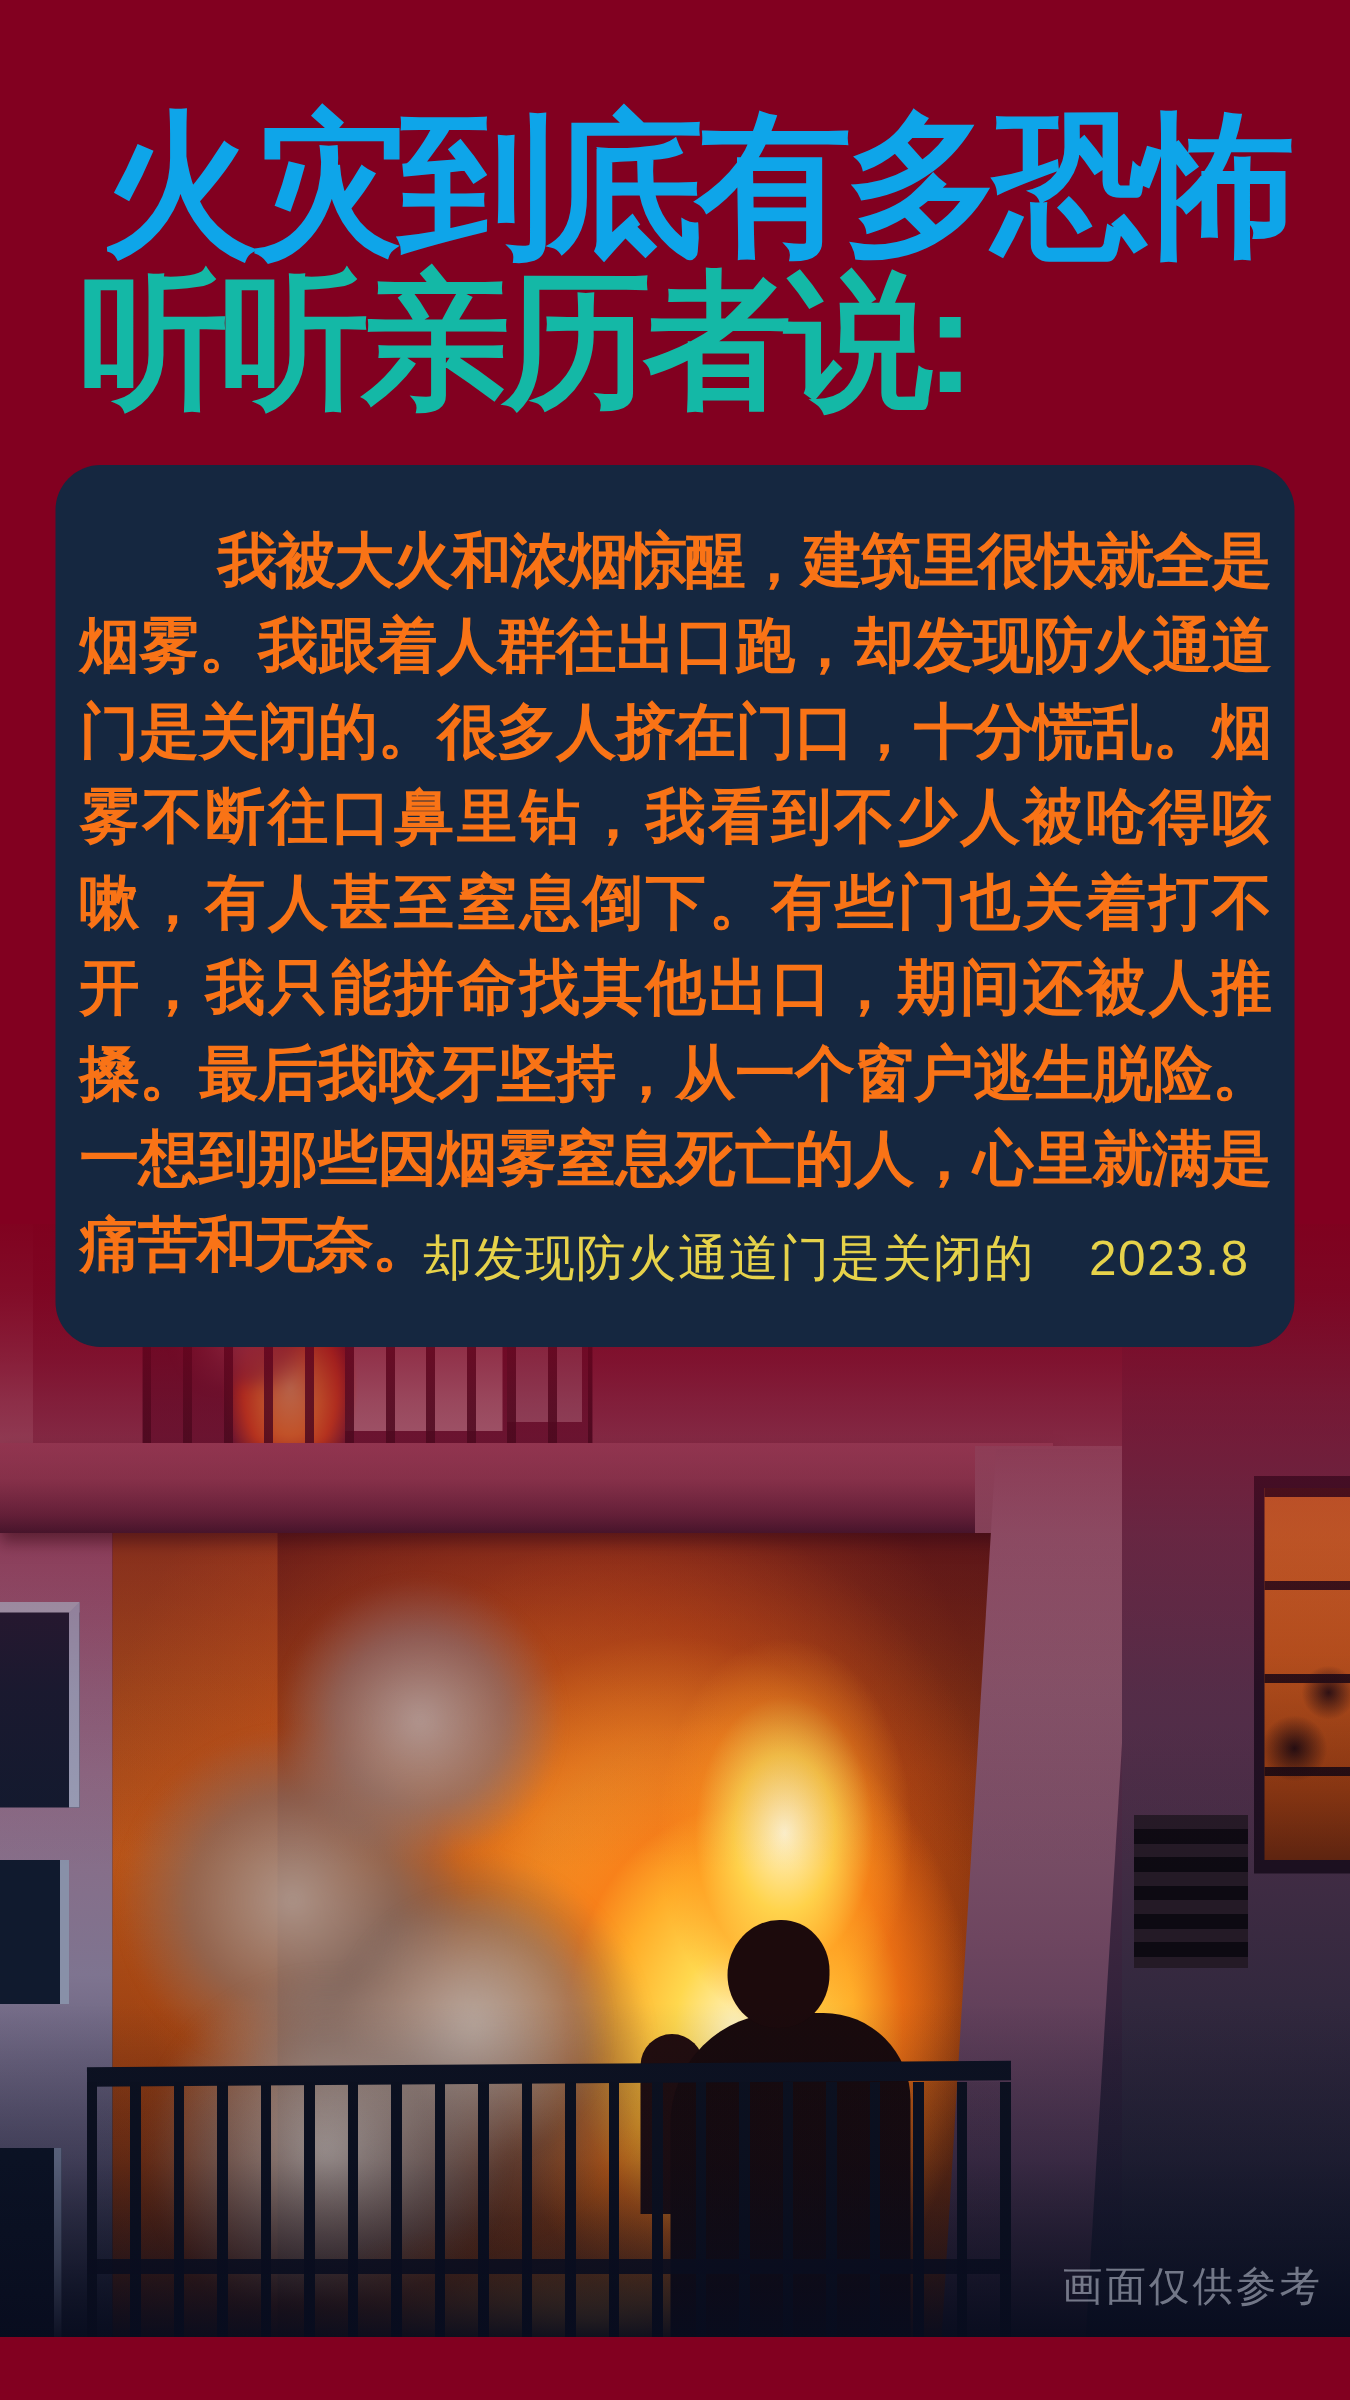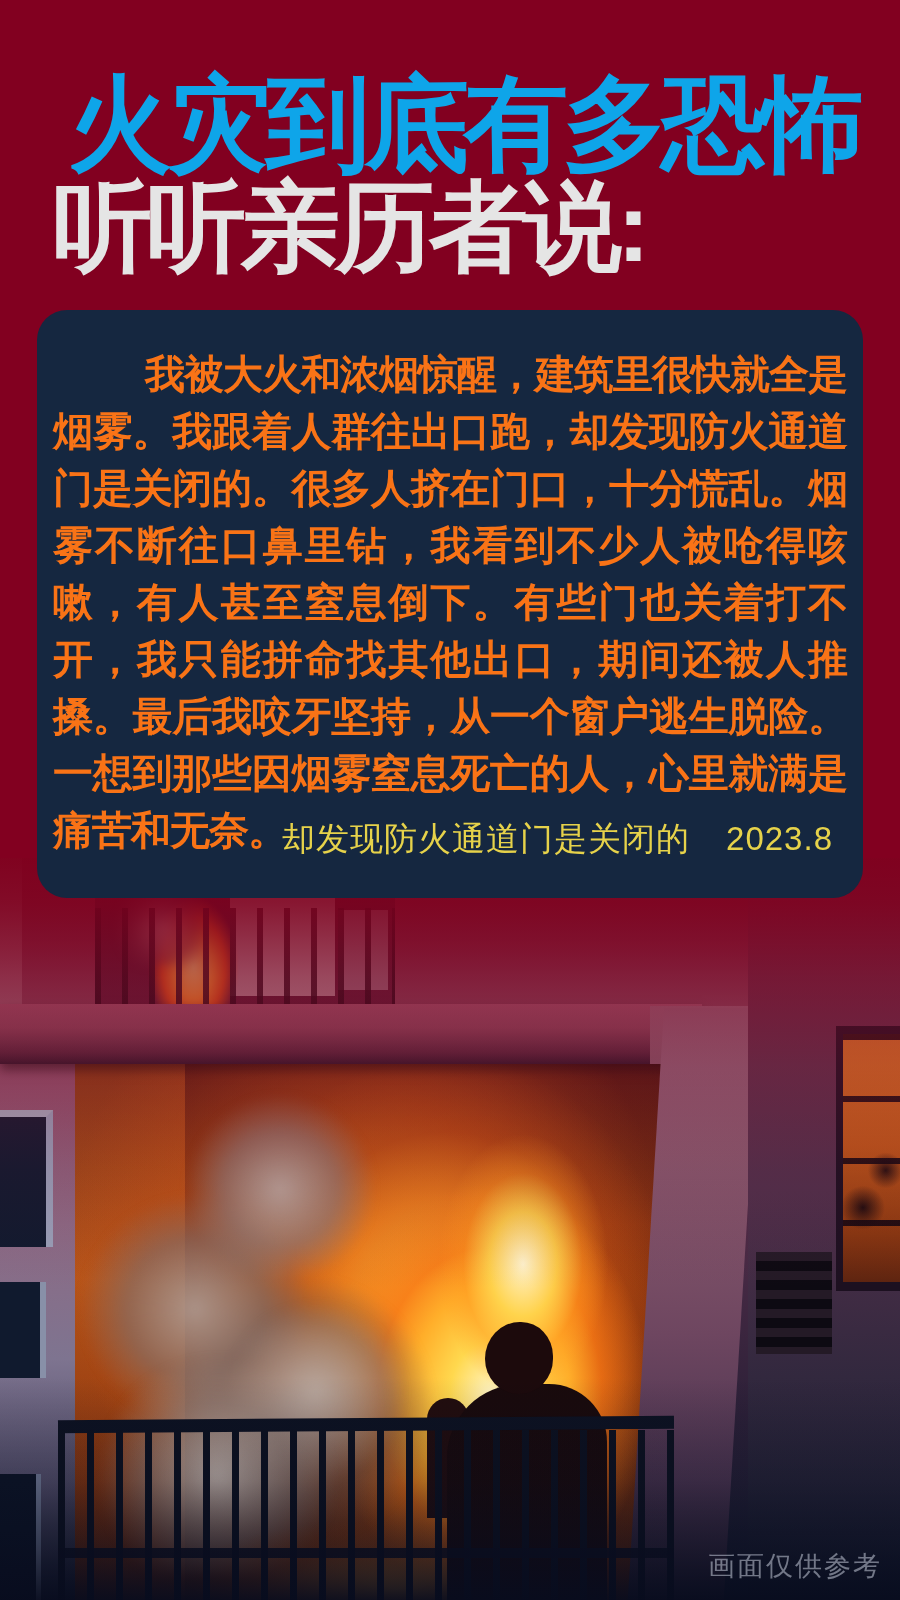--- a/index.html
+++ b/index.html
@@ -12,21 +12,21 @@
 
   
   .title{
     position:absolute;left:50px;top:52px;margin:18px;
     font-size:104px;line-height:1.04;font-weight:900;
     letter-spacing:-5px;color:#0ea5e9;white-space:nowrap;
   }
   .subtitle{
     position:absolute;left:53px;top:176px;margin:0;
     font-size:99px;line-height:1.04;font-weight:900;
-    letter-spacing:-5px;color:#e5e5e5;white-space:nowrap;
+    letter-spacing:-5px;color:#14b8a6;white-space:nowrap;
   }
 
   
   .quote-box{
     position:absolute;left:37px;top:310px;width:826px;height:588px;
     background:#152740;border-radius:30px;box-sizing:border-box;
     padding:36px 16px 0 16px;z-index:30;
   }
   .quote-text{
     margin:0;color:#f97316;font-weight:bold;
@@ -35,21 +35,21 @@
   }
   .attribution{
     position:absolute;right:30px;bottom:36px;margin:0;
     color:#e6d24a;font-size:33px;font-weight:400;letter-spacing:1px;
     white-space:nowrap;
   }
   .attribution .date{margin-left:36px;text-align:right;}
 
   
   .photo{
-    position:absolute;left:0;top:858px;width:900px;height:742px;
+    position:absolute;left:0;top:816px;width:900px;height:742px;
     overflow:hidden;z-index:10;
     background:linear-gradient(180deg,#7e2238 0%,#6e2c44 18%,#5a2c46 35%,#472a44 55%,#2c2038 75%,#141c30 100%);
   }
   .photo *{position:absolute;}
 
   .upper-wall{left:0;top:0;width:900px;height:150px;
     background:linear-gradient(180deg,#6e1f33 0%,#7c3048 60%,#86495f 100%);}
   .trim-a{left:0;top:0;width:22px;height:150px;background:rgba(255,235,235,0.20);}
   .trim-b{left:100px;top:6px;width:16px;height:144px;background:rgba(255,235,235,0.12);}
 

